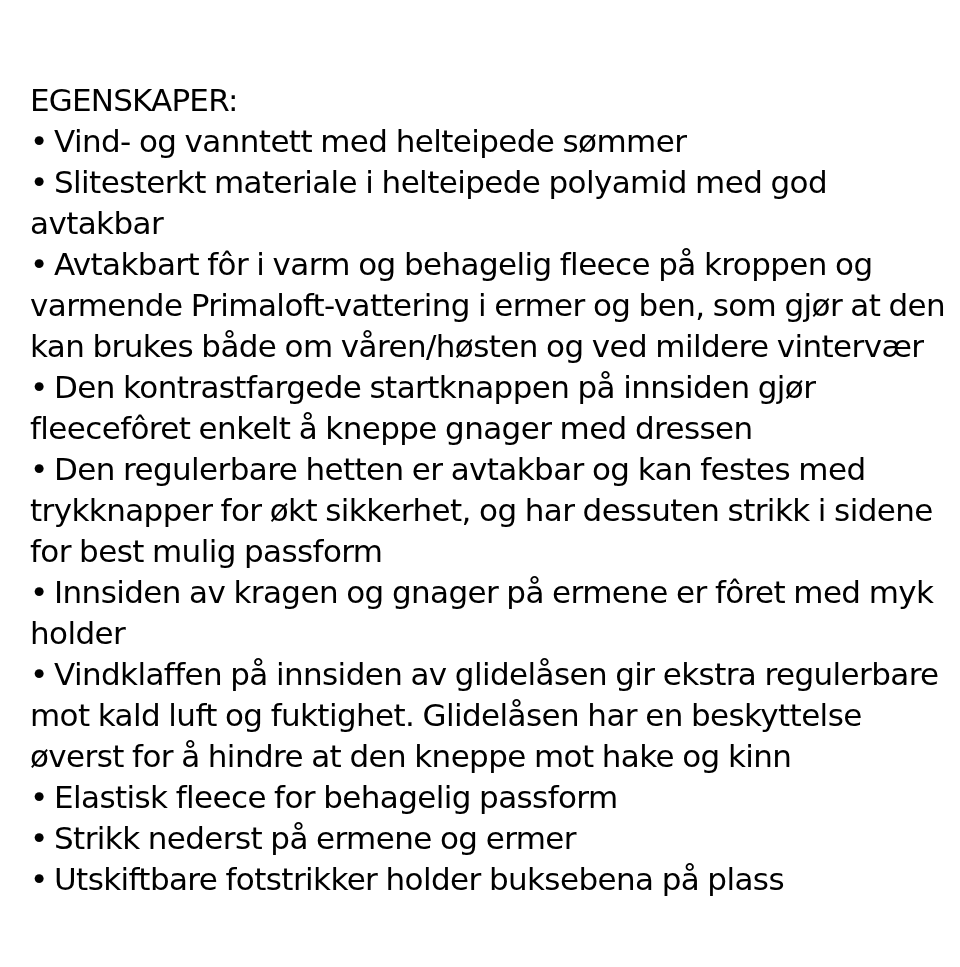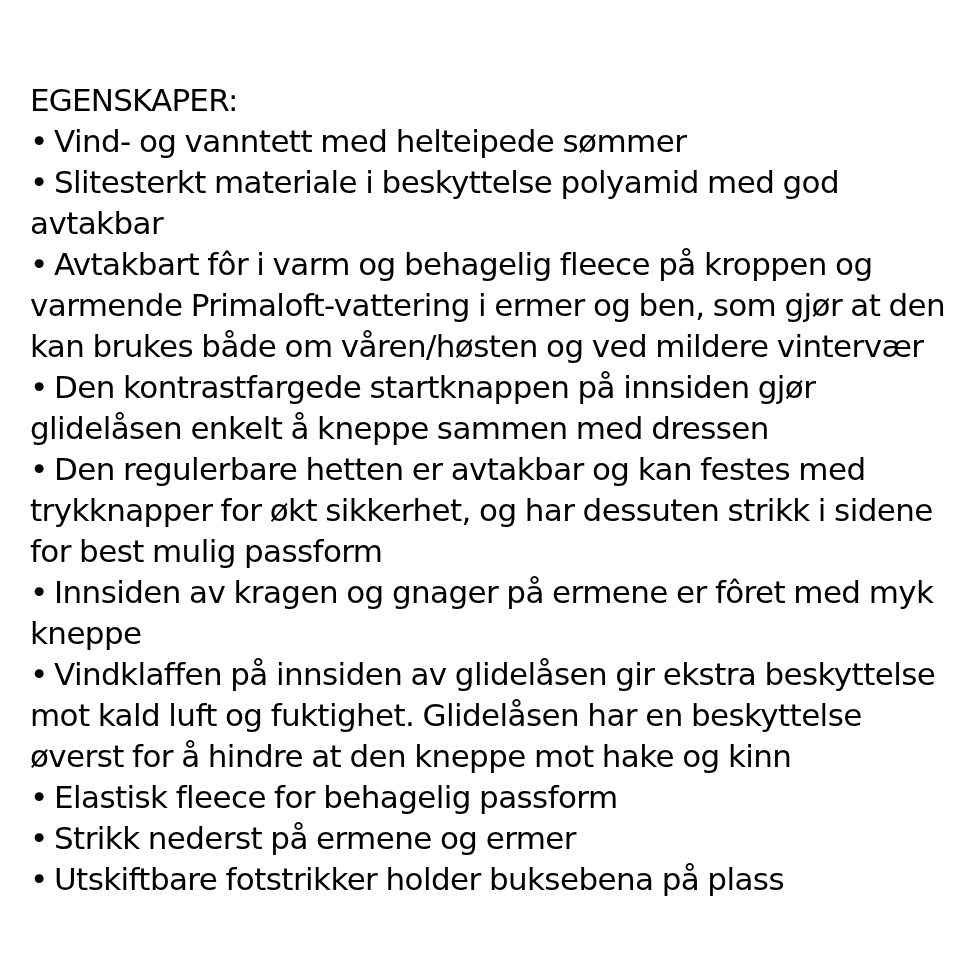--- a/index.html
+++ b/index.html
@@ -38,32 +38,32 @@
       width: 24px;
     }
   </style>
 </head>
 <body>
 
 <div class="doc">
   <span class="line heading">EGENSKAPER:</span>
   <div id="lines">
       <span class="line"><span class="bullet">•</span><span>Vind- og vanntett med helteipede sømmer</span></span>
-      <span class="line"><span class="bullet">•</span><span>Slitesterkt materiale i beskyttelse polyamid med god</span></span>
+      <span class="line"><span class="bullet">•</span><span>Slitesterkt materiale i helteipede polyamid med god</span></span>
       <span class="line"><span>avtakbar</span></span>
       <span class="line"><span class="bullet">•</span><span>Avtakbart fôr i varm og behagelig fleece på kroppen og</span></span>
       <span class="line"><span>varmende Primaloft-vattering i ermer og ben, som gjør at den</span></span>
       <span class="line"><span>kan brukes både om våren/høsten og ved mildere vintervær</span></span>
       <span class="line"><span class="bullet">•</span><span>Den kontrastfargede startknappen på innsiden gjør</span></span>
-      <span class="line"><span>glidelåsen enkelt å kneppe sammen med dressen</span></span>
+      <span class="line"><span>fleecefôret enkelt å kneppe gnager med dressen</span></span>
       <span class="line"><span class="bullet">•</span><span>Den regulerbare hetten er avtakbar og kan festes med</span></span>
       <span class="line"><span>trykknapper for økt sikkerhet, og har dessuten strikk i sidene</span></span>
       <span class="line"><span>for best mulig passform</span></span>
       <span class="line"><span class="bullet">•</span><span>Innsiden av kragen og gnager på ermene er fôret med myk</span></span>
-      <span class="line"><span>kneppe</span></span>
-      <span class="line"><span class="bullet">•</span><span>Vindklaffen på innsiden av glidelåsen gir ekstra beskyttelse</span></span>
+      <span class="line"><span>holder</span></span>
+      <span class="line"><span class="bullet">•</span><span>Vindklaffen på innsiden av glidelåsen gir ekstra regulerbare</span></span>
       <span class="line"><span>mot kald luft og fuktighet. Glidelåsen har en beskyttelse</span></span>
       <span class="line"><span>øverst for å hindre at den kneppe mot hake og kinn</span></span>
       <span class="line"><span class="bullet">•</span><span>Elastisk fleece for behagelig passform</span></span>
       <span class="line"><span class="bullet">•</span><span>Strikk nederst på ermene og ermer</span></span>
       <span class="line"><span class="bullet">•</span><span>Utskiftbare fotstrikker holder buksebena på plass</span></span>
     </div>
 </div>
 
 </body></html>

